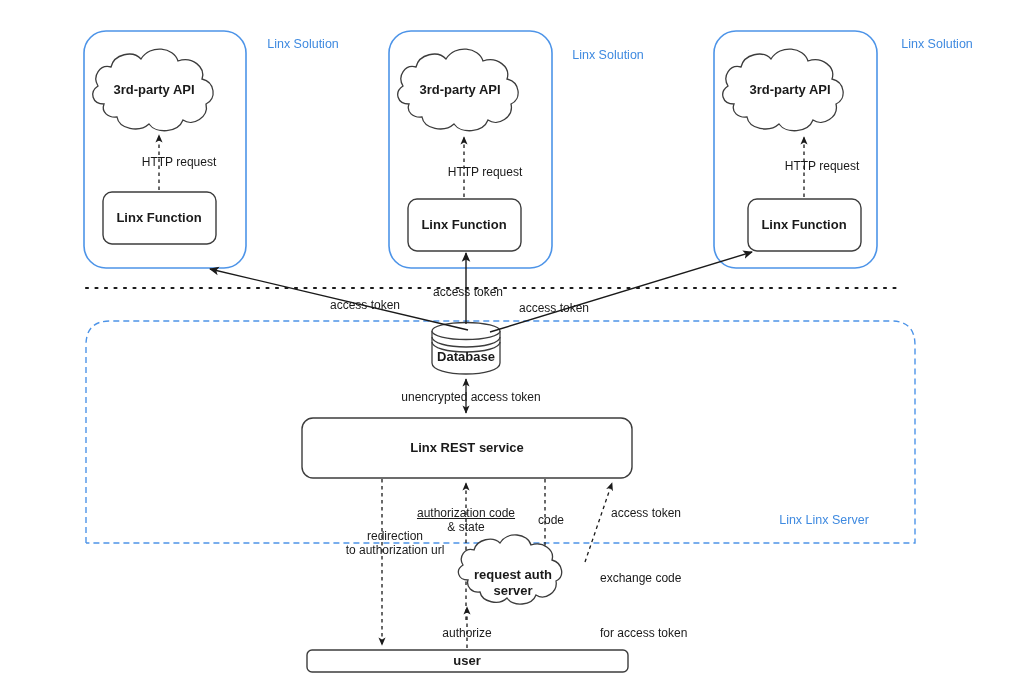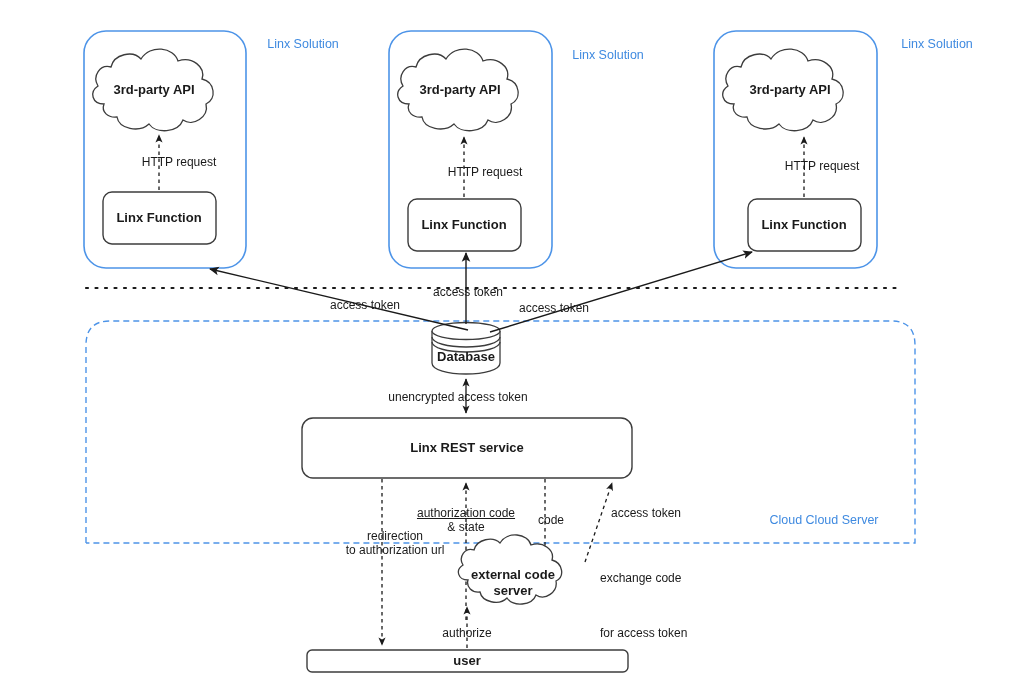--- a/index.html
+++ b/index.html
@@ -166,55 +166,55 @@
                C 499 606, 482 602, 480 592
                C 472 593, 466 587, 468 580 Z"></path>
     </g>
 
     <rect x="307" y="650" width="321" height="22" rx="5" ry="5" fill="#ffffff" stroke="#3c3c3c" stroke-width="1.4"></rect>
   </svg>
 
   <div class="zone-label" style="left:303px; top:37px;">Linx Solution</div>
   <div class="zone-label" style="left:608px; top:48px;">Linx Solution</div>
   <div class="zone-label" style="left:937px; top:37px;">Linx Solution</div>
-  <div class="zone-label" style="left:824px; top:513px;">Cloud Cloud Server</div>
+  <div class="zone-label" style="left:824px; top:513px;">Linx Linx Server</div>
 
   <div class="node-label" style="left:154px; top:90px;">3rd-party API</div>
   <div class="node-label" style="left:460px; top:90px;">3rd-party API</div>
   <div class="node-label" style="left:790px; top:90px;">3rd-party API</div>
 
   <div class="node-label" style="left:159px; top:218px;">Linx Function</div>
   <div class="node-label" style="left:464px; top:225px;">Linx Function</div>
   <div class="node-label" style="left:804px; top:225px;">Linx Function</div>
 
   <div class="lbl center" style="left:179px; top:155px;">HTTP request</div>
   <div class="lbl center" style="left:485px; top:165px;">HTTP request</div>
   <div class="lbl center" style="left:822px; top:159px;">HTTP request</div>
 
   <div class="lbl center" style="left:365px; top:298px;">access token</div>
   <div class="lbl center" style="left:468px; top:285px;">access token</div>
   <div class="lbl center" style="left:554px; top:301px;">access token</div>
 
   <div class="node-label" style="left:466px; top:357px;">Database</div>
 
-  <div class="lbl center" style="left:458px; top:390px;">unencrypted access token</div>
+  <div class="lbl center" style="left:471px; top:390px;">unencrypted access token</div>
 
   <div class="node-label" style="left:467px; top:448px;">Linx REST service</div>
 
   <div class="lbl center" style="left:395px; top:529px;">redirection</div>
   <div class="lbl center" style="left:395px; top:543px;">to authorization url</div>
 
   <div class="lbl center" style="left:466px; top:506px;text-decoration:underline;">authorization code</div>
   <div class="lbl center" style="left:466px; top:520px;">&amp; state</div>
 
   <div class="lbl center" style="left:551px; top:513px;">code</div>
 
   <div class="lbl center" style="left:646px; top:506px;">access token</div>
 
-  <div class="node-label" style="left:513px; top:575px;">external code</div>
+  <div class="node-label" style="left:513px; top:575px;">request auth</div>
   <div class="node-label" style="left:513px; top:591px;">server</div>
 
   <div class="lbl italic" style="left:600px; top:571px;">exchange code</div>
   <div class="lbl italic" style="left:600px; top:586px;margin-top:40px;">for access token</div>
 
   <div class="lbl center" style="left:467px; top:626px;">authorize</div>
 
   <div class="node-label" style="left:467px; top:661px;">user</div>
 
 </div>

